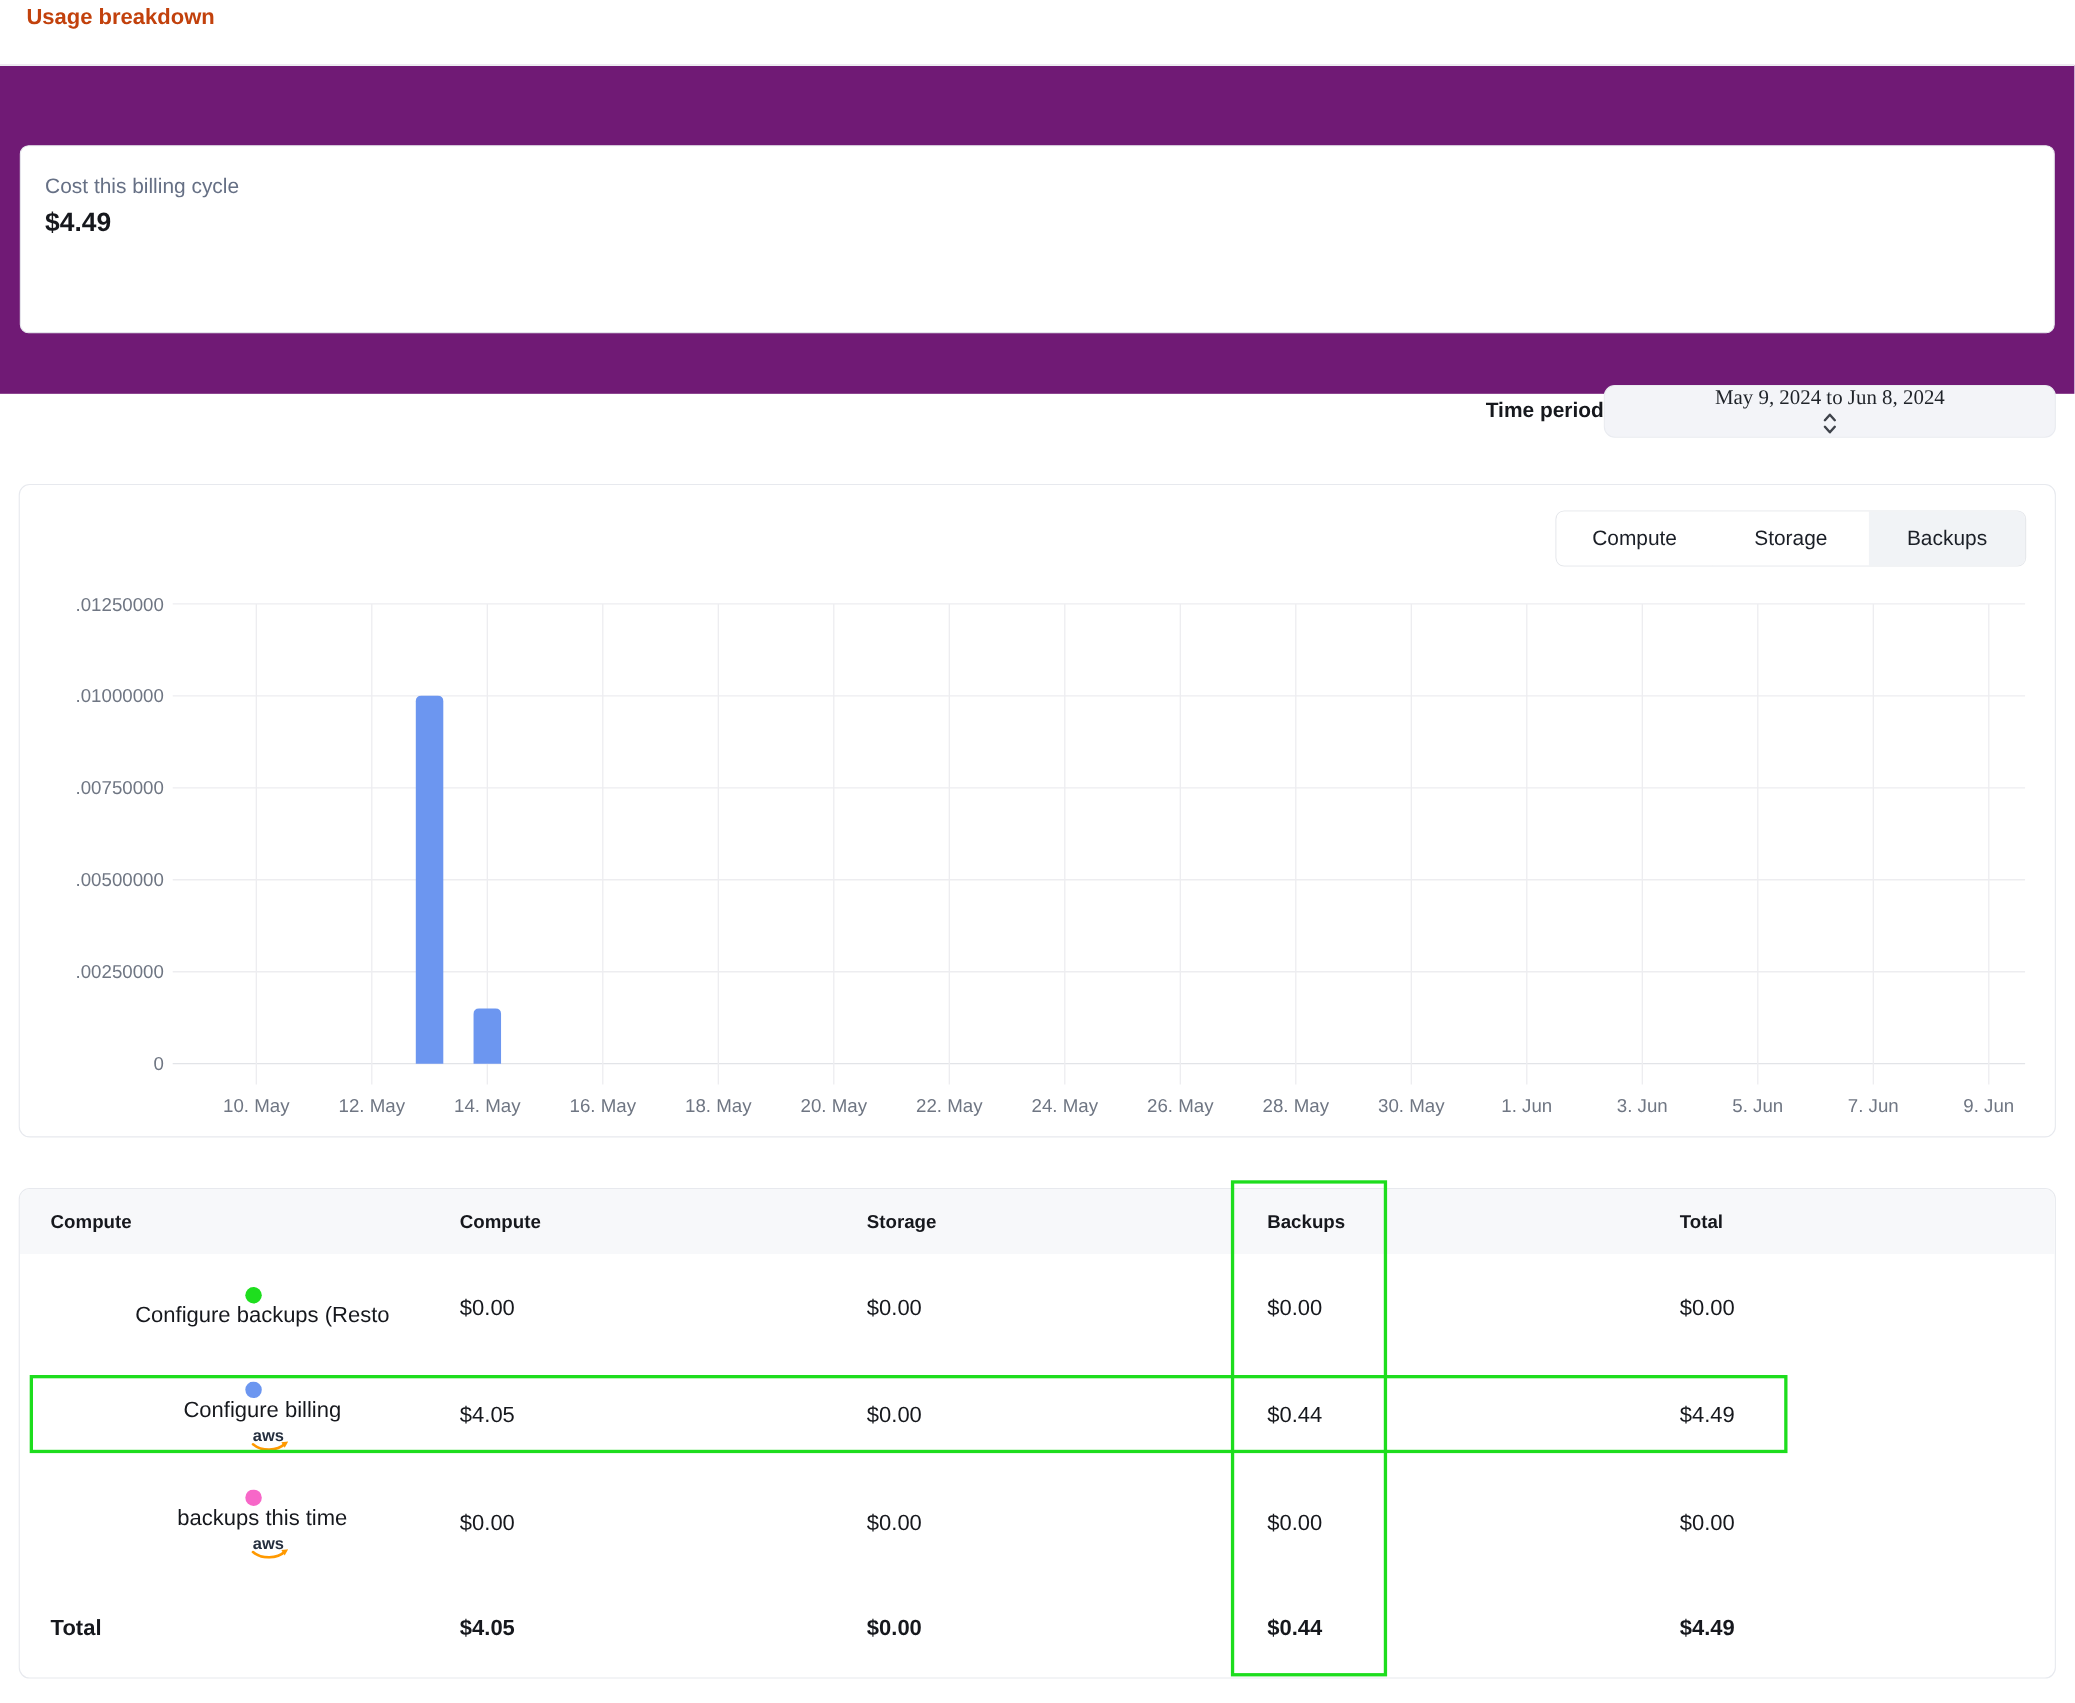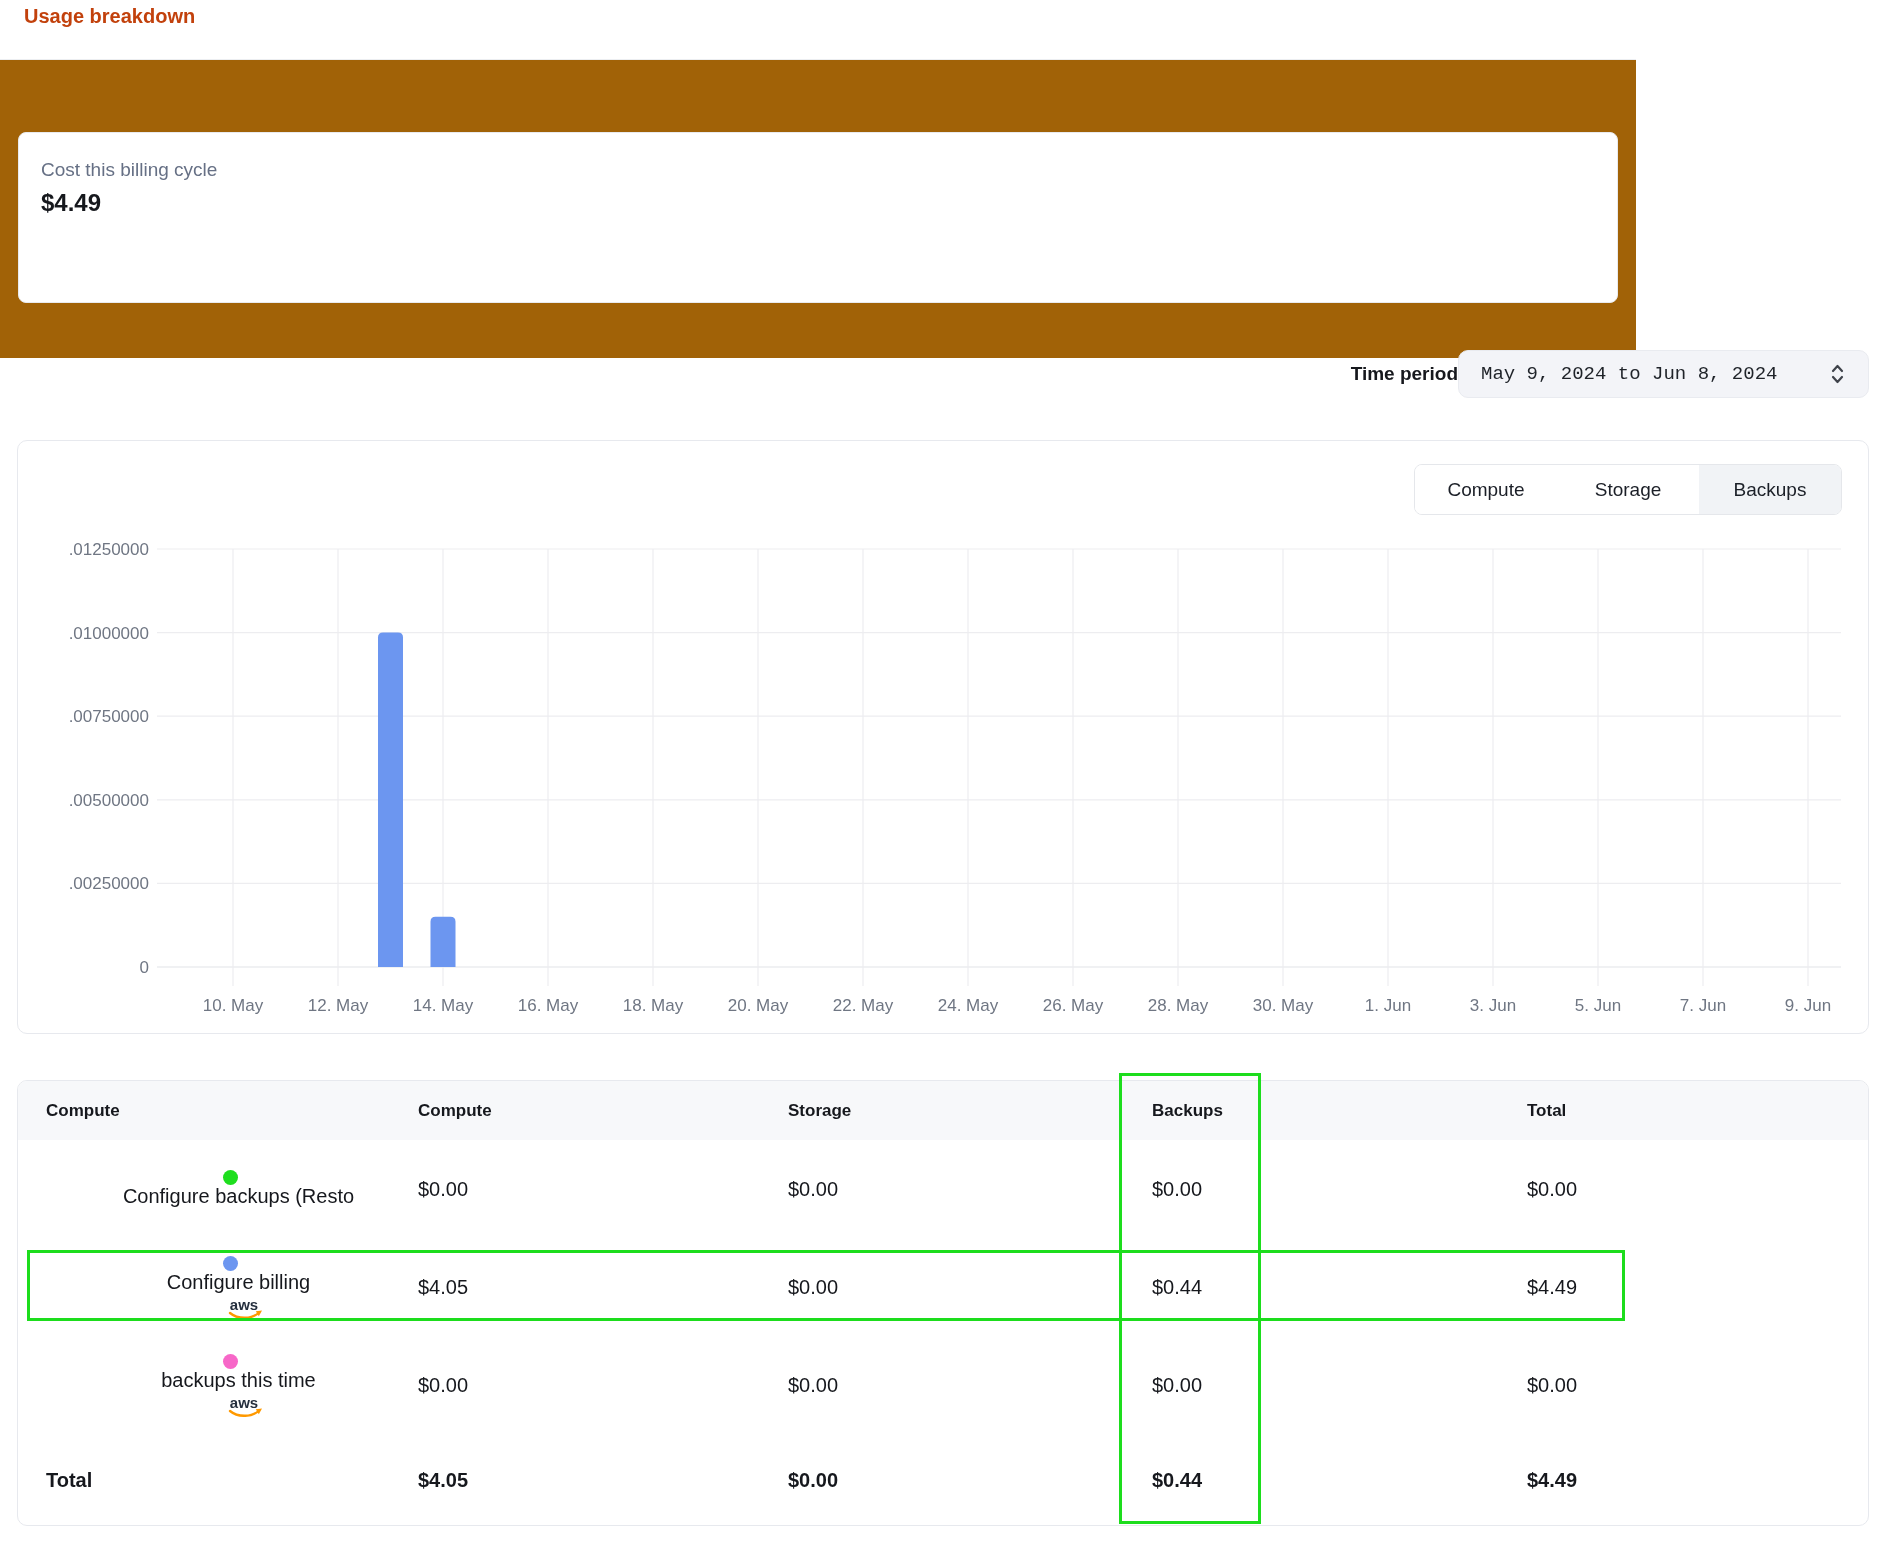--- a/index.html
+++ b/index.html
@@ -3,32 +3,32 @@
 <meta charset="utf-8">
 <style>
   * { box-sizing: border-box; margin: 0; padding: 0; }
   html,body { width:1886px; height:1548px; background:#ffffff;
     font-family:"Liberation Sans", sans-serif; color:#16181d; position:relative; overflow:hidden; }
 
   .page { position:absolute; inset:0; }
 
   .page-title { position:absolute; left:24px; top:5px; font-size:20px; font-weight:bold; color:#c2410c; }
 
-  .band { position:absolute; left:0; top:59px; width:1636px; height:299px;
-    background:#a16207; border-top:1px solid #eceef1; }
+  .band { position:absolute; left:0; top:59px; width:1886px; height:299px;
+    background:#701a75; border-top:1px solid #eceef1; }
   .cost-card { position:absolute; left:18px; right:18px; top:72px; height:171px;
     background:#ffffff; border:1px solid #e8eaee; border-radius:8px; }
   .cost-label { position:absolute; left:22px; top:26px; font-size:19px; color:#667085; }
   .cost-amount { position:absolute; left:22px; top:56px; font-size:24px; font-weight:bold; color:#16181d; }
 
   .tp-row { position:absolute; top:350px; right:17px; height:48px; display:flex; align-items:center; }
   .tp-label { font-size:19px; font-weight:bold; color:#16181d; }
   .tp-select { width:411px; height:48px; background:#f3f4f8; border:1px solid #e9ebf0; border-radius:10px;
     display:flex; align-items:center; justify-content:space-between; padding:0 22px; cursor:pointer;
-    font-family:Liberation Mono, monospace; }
+    font-family:Liberation Serif, serif;flex-direction:column; }
   .tp-value { font-size:19px; color:#1f2329; }
 
   .chart-card { position:absolute; left:17px; top:440px; width:1852px; height:594px;
     background:#fff; border:1px solid #e7e9ee; border-radius:10px; }
   .tabs { position:absolute; top:23px; right:26px; display:flex; border:1px solid #e5e7eb;
     border-radius:8px; overflow:hidden; background:#fff; z-index:2; }
   .tab { width:142px; height:49px; display:flex; align-items:center; justify-content:center;
     font-size:19px; color:#1b1f27; background:#fff; border:none; cursor:pointer;
     font-family:"Liberation Sans", sans-serif; }
   .tab.selected { background:#f1f3f6; }

